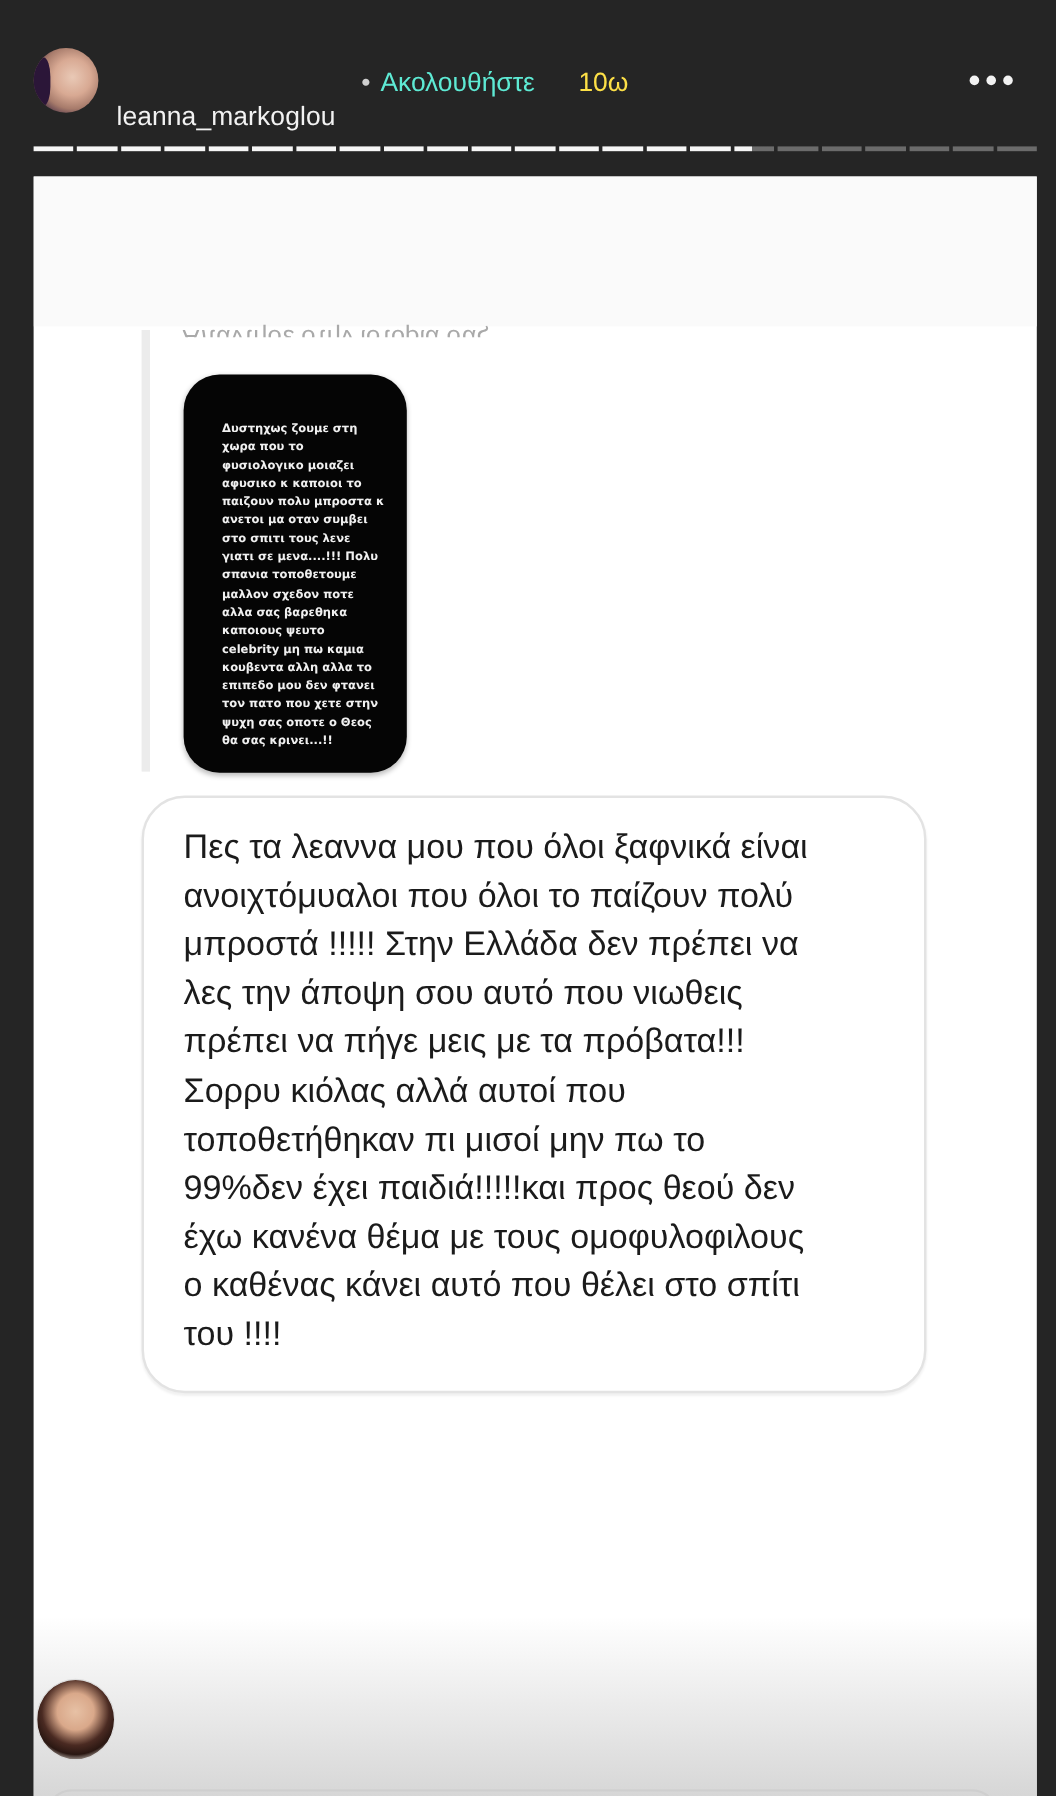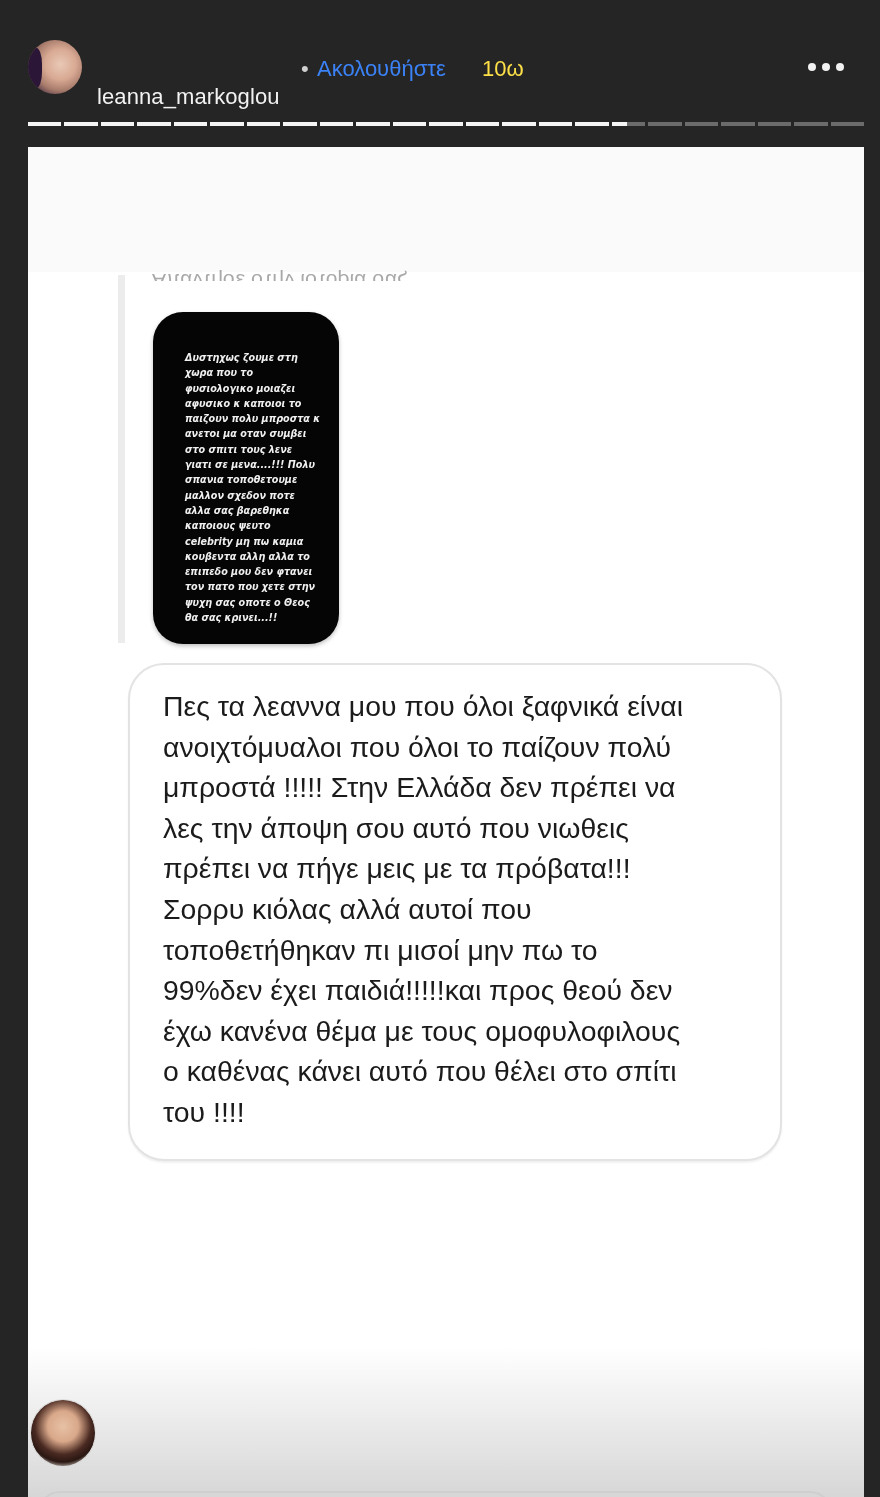--- a/index.html
+++ b/index.html
@@ -16,21 +16,21 @@
     overflow:hidden;
   }
   .avatar-main::after{
     content:""; position:absolute; left:0; top:8px; width:14px; height:40px;
     background:#2b1638; border-radius:0 40% 40% 0;
   }
   .username {
     position:absolute; left:97px; top:56px; color:#f2f2f2; font-size:22px; letter-spacing:0.1px;margin-top:28px;
   }
   .dot { position:absolute; left:301px; top:56px; color:#cfcfcf; font-size:22px; }
-  .follow { position:absolute; left:317px; top:56px; color:#3b82f6; font-size:22px; }
+  .follow { position:absolute; left:317px; top:56px; color:#5eead4; font-size:22px; }
   .time { position:absolute; left:482px; top:56px; color:#fde047; font-size:22px; }
   .more { position:absolute; left:808px; top:55px; width:44px; height:24px; display:flex; gap:6px; align-items:center; }
   .more span { width:8px; height:8px; border-radius:50%; background:#f2f2f2; display:block; }
 
   .progress {
     position:absolute; left:28px; top:122px; width:836px; height:5px; display:flex; gap:3px;
   }
   .seg { flex:1; height:4px; background:#6b6b6b; position:relative; }
   .seg.done { background:#f5f5f5; }
   .seg.partial { background:linear-gradient(to right,#f5f5f5 0 45%, #6b6b6b 45% 100%); }
@@ -52,31 +52,30 @@
   .story-thumb {
     position:absolute; left:125px; top:165px; width:186px; height:332px;
     background:#050505; border-radius:30px;
     box-shadow:0 2px 4px rgba(0,0,0,0.25);
   }
   .story-text {
     position:absolute; left:32px; top:38px; width:148px;
     color:#f0f0f0; font-size:9.6px; font-weight:bold; line-height:15.3px;
     font-family:"DejaVu Sans", sans-serif;
     white-space:pre-line;
-    font-style:italic;
   }
   .bubble {
     position:absolute; border:2px solid #e3e3e3; border-radius:36px; background:#fff;
     box-shadow:0 2px 2px rgba(0,0,0,0.06);
   }
   .bubble-text {
     position:absolute; left:33px; color:#1b1b1b; font-size:28.4px; line-height:40.6px;
     white-space:pre-line; font-family:"Liberation Sans", sans-serif;
   }
-  .b1 { left:100px; top:516px; width:650px; height:494px; }
+  .b1 { left:90px; top:516px; width:650px; height:494px; }
   .b1 .bubble-text { top:21px; }
   .b2 { left:90px; top:1028px; width:622px; height:288px; }
   .b2 .bubble-text { top:21px; }
   .bottom-fade {
     position:absolute; left:0; top:1200px; width:836px; height:150px;
     background:linear-gradient(to bottom, rgba(255,255,255,0) 0%, rgba(210,210,210,0.9) 100%);
     pointer-events:none;
   }
   .b3 { left:10px; top:1344px; width:790px; height:40px; border-color:#cfcfcf; background:transparent; }
   .avatar-sender {

